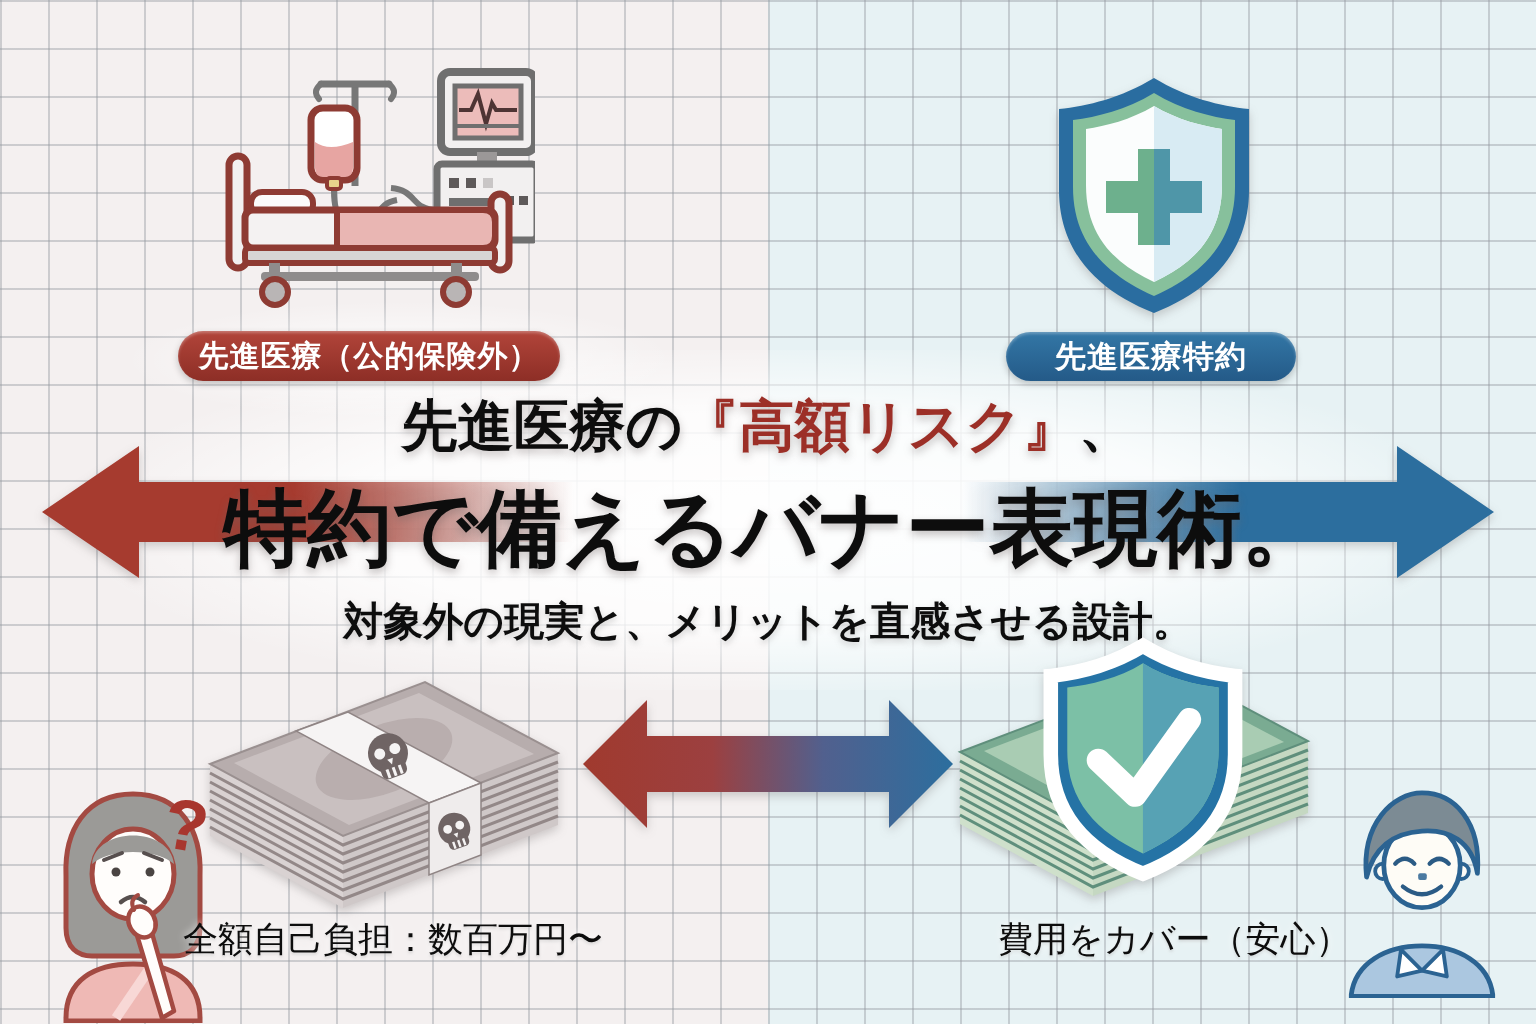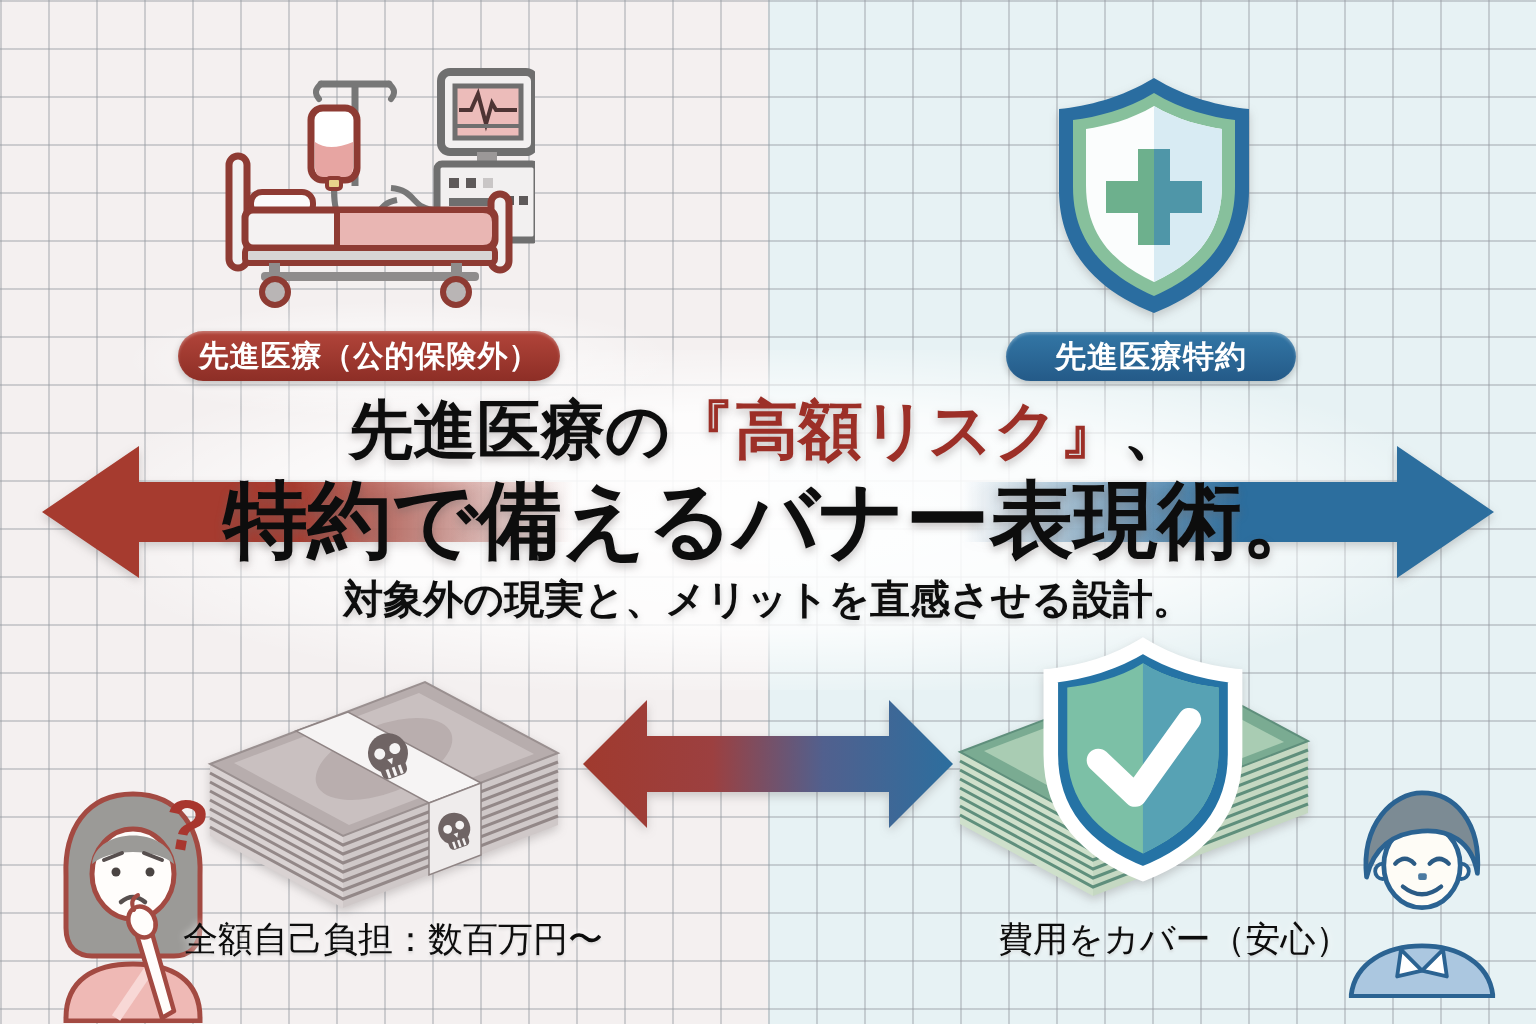--- a/index.html
+++ b/index.html
@@ -27,26 +27,26 @@
     border-radius:26px;color:#fff;font-weight:bold;
     box-shadow:0 3px 7px rgba(0,0,0,.22), inset 0 2px 3px rgba(255,255,255,.28);
     letter-spacing:1px;white-space:nowrap;
   }
   .badge-red{left:178px;top:331px;width:382px;height:50px;font-size:30px;
     background:linear-gradient(#b2453a,#8d2e26);}
   .badge-blue{left:1006px;top:332px;width:290px;height:49px;font-size:31px;
     background:linear-gradient(#3377a6,#245a88);}
   
   .title-wrap{left:0;top:393px;width:1536px;text-align:center;color:#0d0d0d;line-height:1.18;}
-  .t1{font-size:64px;font-weight:bold;letter-spacing:0px;
+  .t1{font-size:56px;font-weight:bold;letter-spacing:0px;
       text-shadow:0 4px 9px rgba(110,100,100,.4);white-space:nowrap;}
   .t1 .em{color:#9c2f27;}
-  .t2{font-size:84px;font-weight:bold;margin-top:2px;
+  .t2{font-size:84px;font-weight:bold;margin-top:20px;
       text-shadow:0 4px 9px rgba(110,100,100,.4);white-space:nowrap;padding-left:13px;}
-  .sub{font-size:40px;font-weight:bold;margin-top:6px;
+  .sub{font-size:40px;font-weight:bold;margin-top:20px;
       text-shadow:0 3px 6px rgba(120,120,120,.35);white-space:nowrap;}
   
   .caption{font-size:35px;font-weight:normal;color:#0d0d0d;text-align:center;white-space:nowrap;
     text-shadow:0 0 8px rgba(255,255,255,.95), 0 2px 3px rgba(140,140,140,.35);}
   .cap-left{left:178px;top:916px;width:430px;}
   .cap-right{left:998px;top:916px;width:330px;}
   .shadowed{filter:drop-shadow(0 4px 5px rgba(80,70,70,.25));}
 </style>
 </head>
 <body>

